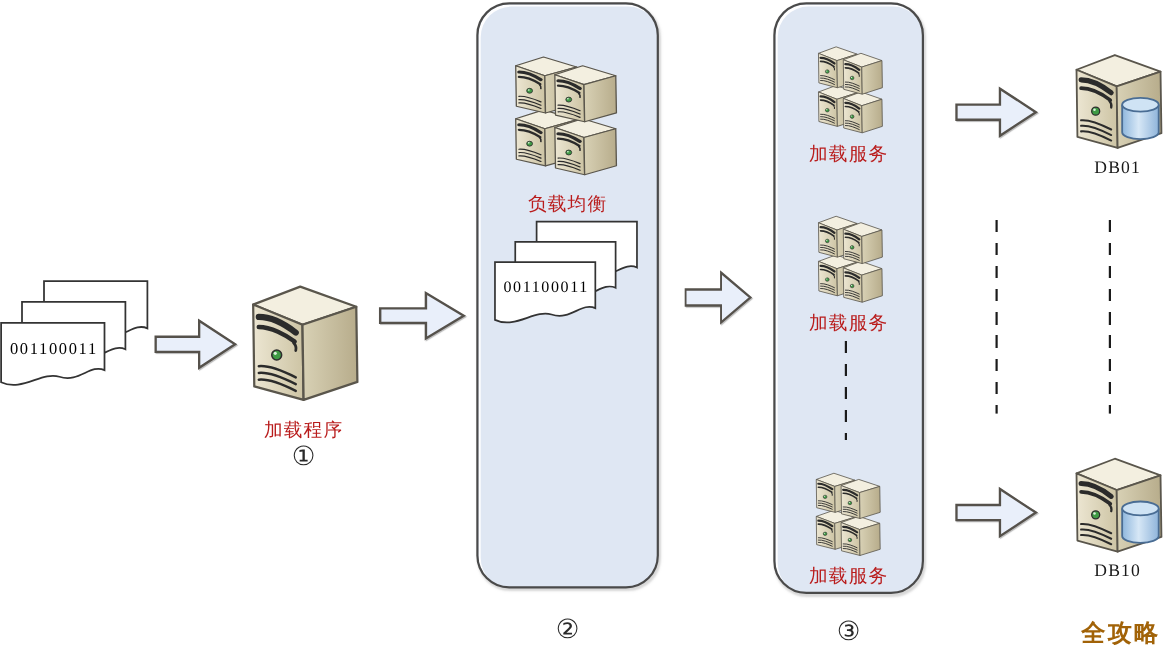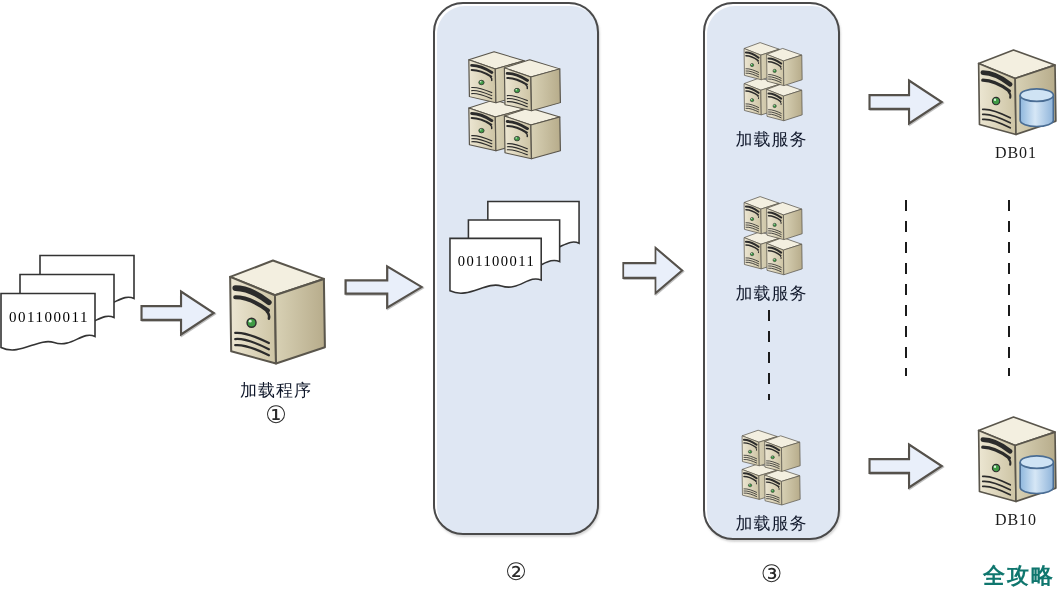--- a/index.html
+++ b/index.html
@@ -1,26 +1,26 @@
 <!DOCTYPE html>
 <html><head>
 <meta charset="utf-8">
 <style>
   html,body{margin:0;padding:0;background:#fff;}
   body{width:1058px;height:597px;position:relative;overflow:hidden;
        font-family:"Liberation Serif", serif;color:#111;}
   .abs{position:absolute;}
-  .lbl{text-align:center;font-size:17px;color:#0f172a;letter-spacing:1px;}
+  .lbl{text-align:center;font-size:17px;color:#b91c1c;letter-spacing:1px;}
   .step{text-align:center;font-family:"DejaVu Sans",sans-serif;font-size:24px;color:#2a2a2a;}
   .panel{background:#dfe7f3;border:2px solid #4a4a4a;border-radius:30px;box-sizing:border-box;
          box-shadow:inset 2px 2px 0 rgba(255,255,255,.95), 1px 2px 2px rgba(140,140,140,.35);}
   .arrow svg{filter:drop-shadow(1px 1.5px 0 rgba(125,125,125,.5));}
   .dashline{width:2px;background:repeating-linear-gradient(to bottom,#1b1b1b 0 11px,transparent 11px 21px);}
   .dblbl{text-align:center;font-size:16px;letter-spacing:1px;color:#1a1a1a;}
-  .wm{color:#0f766e;font-weight:bold;font-size:22px;letter-spacing:2px;
+  .wm{color:#a16207;font-weight:bold;font-size:22px;letter-spacing:2px;
       font-family:"DejaVu Sans",sans-serif;text-shadow:0 1px 0 #fff;text-align:right;}
   svg{display:block;}
 </style>
 </head>
 <body>
 
 <svg width="0" height="0" style="position:absolute" aria-hidden="true">
   <defs>
     <linearGradient id="gFront" x1="0" y1="0" x2="1" y2="0">
       <stop offset="0" stop-color="#ece6d2"></stop>
@@ -97,20 +97,21 @@
 <div class="abs arrow" style="left:344px;top:262px;">
   <svg viewBox="0 0 100 68" width="80" height="50" preserveAspectRatio="none">
       <use href="#arrowShape"></use>
     </svg>
 </div>
 
 <div class="abs panel" style="left:433px;top:2px;width:166px;height:533px;">
   <svg class="abs" style="left:29px;top:36px;" viewBox="0 0 76 110" width="104" height="126" preserveAspectRatio="none">
     <use href="#cluster"></use>
   </svg>
+  <div class="abs lbl" style="left:0;top:170px;width:162px;">负载均衡</div>
   <svg class="abs" style="left:14px;top:196px;" viewBox="0 0 136 103" width="132" height="101">
     <use href="#page" x="39" y="0"></use>
     <use href="#page" x="19" y="19"></use>
     <use href="#page" x="0" y="38"></use>
     <text x="9" y="67" font-size="15" letter-spacing="1.5" font-family="Liberation Serif, serif">001100011</text>
   </svg>
 </div>
 <div class="abs step" style="left:433px;top:558px;width:166px;">②</div>
 
 <div class="abs arrow" style="left:622px;top:243px;">

